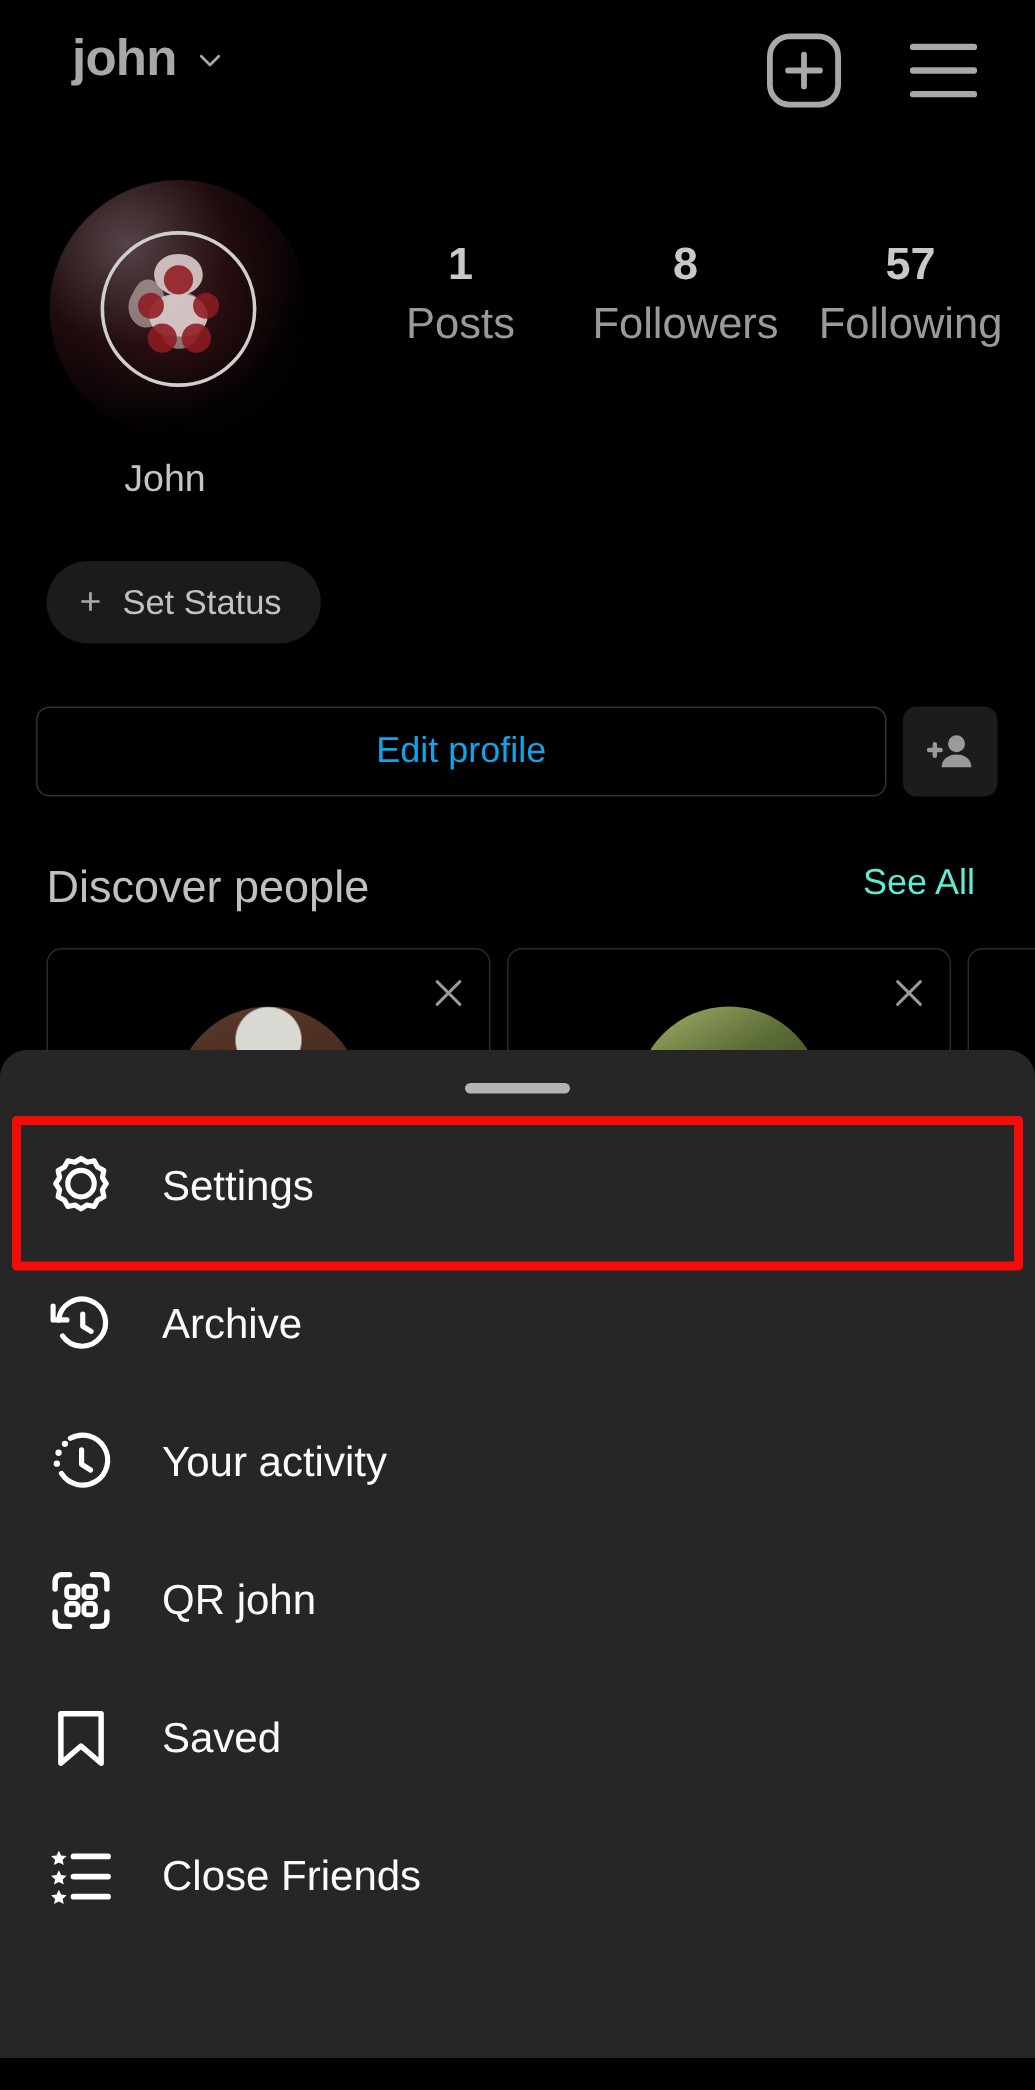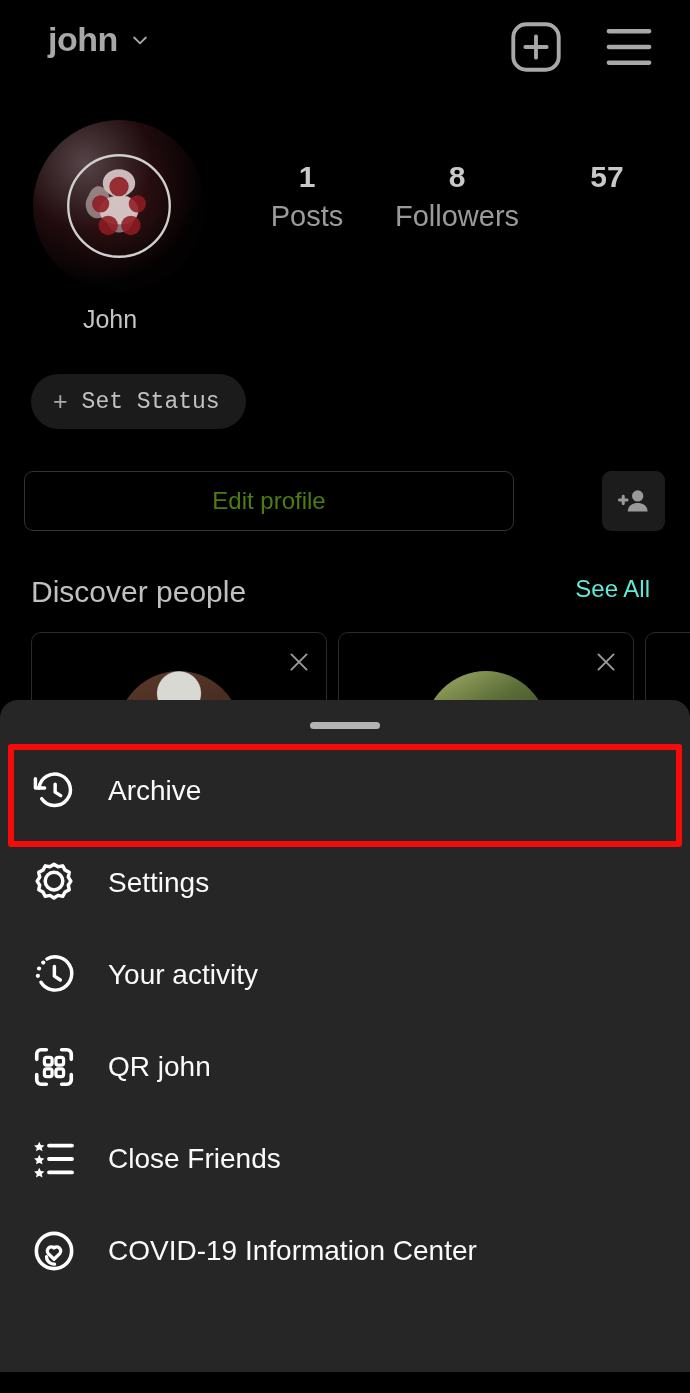--- a/index.html
+++ b/index.html
@@ -45,27 +45,27 @@
 
   .fullname { position:absolute; left:0; top:305px; width:220px; text-align:center;
               font-size:25px; color:#c4c4c4; }
 
   .status-btn {
     position:absolute; left:31px; top:374px; height:55px;
     display:flex; align-items:center; gap:14px;
     padding:0 26px 0 22px; border-radius:28px; background:#1b1b1b;
   }
   .status-plus { font-size:25px; color:#a9a9a9; line-height:1; }
-  .status-txt { font-size:23px; color:#c2c2c2;font-family:Liberation Mono, monospace; }
+  .status-txt { font-size:23px; color:#c2c2c2; }
 
   .edit-profile {
-    position:absolute; left:24px; top:471px; width:490px; height:60px;
+    position:absolute; left:24px; top:471px; width:567px; height:60px;
     border:1px solid #333; border-radius:9px;
     display:flex; align-items:center; justify-content:center;
-    font-size:24px; color:#4d7c0f;
+    font-size:24px; color:#0ea5e9;
   }
   .add-person-btn {
     position:absolute; left:602px; top:471px; width:63px; height:60px;
     border-radius:9px; background:#1c1c1c;
     display:flex; align-items:center; justify-content:center;
   }
 
   .discover-row { position:absolute; left:0; top:575px; width:690px; height:40px; }
   .discover-lbl { position:absolute; left:31px; top:0; font-size:30px; color:#c0c0c0; }
   .see-all { position:absolute; right:40px; top:0; font-size:24px; color:#5eead4; }
@@ -160,20 +160,21 @@
     <div class="stat">
       <div class="stat-num">1</div>
       <div class="stat-lbl">Posts</div>
     </div>
     <div class="stat">
       <div class="stat-num">8</div>
       <div class="stat-lbl">Followers</div>
     </div>
     <div class="stat">
       <div class="stat-num">57</div>
+      <div class="stat-lbl">Following</div>
     </div>
   </div>
 
   <div class="fullname">John</div>
 
   <div class="status-btn">
     <span class="status-plus">+</span>
     <span class="status-txt">Set Status</span>
   </div>
 
@@ -211,36 +212,36 @@
   </div>
 
   <div class="sheet">
     <div class="handle"></div>
 
     <div class="menu">
 
       <div class="menu-item">
         <span class="menu-icon">
           <svg viewBox="0 0 24 24" width="46" height="46">
+            <path d="M12 2.2l2.1 1.35 2.45-.5 1.2 2.2 2.2 1.2-.5 2.45L20.8 11l-1.35 2.1.5 2.45-2.2 1.2-1.2 2.2-2.45-.5L12 19.8l-2.1-1.35-2.45.5-1.2-2.2-2.2-1.2.5-2.45L3.2 11l1.35-2.1-.5-2.45 2.2-1.2 1.2-2.2 2.45.5z" fill="none" stroke="#fff" stroke-width="1.8" stroke-linejoin="round"></path>
+            <circle cx="12" cy="11" r="4.6" fill="none" stroke="#fff" stroke-width="1.8"></circle>
+          </svg>
+        </span>
+        <span class="menu-label">Settings</span>
+      </div>
+
+      <div class="menu-item">
+        <span class="menu-icon">
+          <svg viewBox="0 0 24 24" width="46" height="46">
             <path d="M4.2 10.5A8.2 8.2 0 1 1 5.6 16" fill="none" stroke="#fff" stroke-width="1.8" stroke-linecap="round"></path>
             <path d="M2.3 5.6v4.8h4.8" fill="none" stroke="#fff" stroke-width="1.8" stroke-linecap="round" stroke-linejoin="round"></path>
             <path d="M12.6 8.4v4.2l2.9 1.8" fill="none" stroke="#fff" stroke-width="1.8" stroke-linecap="round" stroke-linejoin="round"></path>
           </svg>
         </span>
         <span class="menu-label">Archive</span>
-      </div>
-
-      <div class="menu-item">
-        <span class="menu-icon">
-          <svg viewBox="0 0 24 24" width="46" height="46">
-            <path d="M12 2.2l2.1 1.35 2.45-.5 1.2 2.2 2.2 1.2-.5 2.45L20.8 11l-1.35 2.1.5 2.45-2.2 1.2-1.2 2.2-2.45-.5L12 19.8l-2.1-1.35-2.45.5-1.2-2.2-2.2-1.2.5-2.45L3.2 11l1.35-2.1-.5-2.45 2.2-1.2 1.2-2.2 2.45.5z" fill="none" stroke="#fff" stroke-width="1.8" stroke-linejoin="round"></path>
-            <circle cx="12" cy="11" r="4.6" fill="none" stroke="#fff" stroke-width="1.8"></circle>
-          </svg>
-        </span>
-        <span class="menu-label">Settings</span>
       </div>
 
       <div class="menu-item">
         <span class="menu-icon">
           <svg viewBox="0 0 24 24" width="46" height="46">
             <path d="M8.3 3.6a8.7 8.7 0 1 1-3.1 12.2" fill="none" stroke="#fff" stroke-width="1.8" stroke-linecap="round"></path>
             <circle cx="3.6" cy="12.4" r="1.1" fill="#fff"></circle>
             <circle cx="4.2" cy="8.6" r="1.1" fill="#fff"></circle>
             <circle cx="6.4" cy="5.5" r="1.1" fill="#fff"></circle>
             <path d="M12.2 7.6v5l3.1 2" fill="none" stroke="#fff" stroke-width="1.8" stroke-linecap="round" stroke-linejoin="round"></path>
@@ -255,45 +256,43 @@
             <path d="M3 8V5.2A2.2 2.2 0 0 1 5.2 3H8M16 3h2.8A2.2 2.2 0 0 1 21 5.2V8M21 16v2.8a2.2 2.2 0 0 1-2.2 2.2H16M8 21H5.2A2.2 2.2 0 0 1 3 18.8V16" fill="none" stroke="#fff" stroke-width="1.9" stroke-linecap="round"></path>
             <rect x="7" y="7" width="4" height="4" rx="1.2" fill="none" stroke="#fff" stroke-width="1.7"></rect>
             <rect x="13" y="7" width="4" height="4" rx="1.2" fill="none" stroke="#fff" stroke-width="1.7"></rect>
             <rect x="7" y="13" width="4" height="4" rx="1.2" fill="none" stroke="#fff" stroke-width="1.7"></rect>
             <rect x="13" y="13" width="4" height="4" rx="1.2" fill="none" stroke="#fff" stroke-width="1.7"></rect>
           </svg>
         </span>
         <span class="menu-label">QR john</span>
       </div>
 
+      <div class="menu-item">
+        <span class="menu-icon">
+          <svg viewBox="0 0 24 24" width="46" height="46">
+            <path d="M5 3.4h14v17.2l-7-6-7 6z" fill="none" stroke="#fff" stroke-width="1.9" stroke-linejoin="round"></path>
+          </svg>
+        </span>
+        <span class="menu-label">Saved</span>
+      </div>
 
       <div class="menu-item">
         <span class="menu-icon">
           <svg viewBox="0 0 24 24" width="46" height="46">
             <g fill="#fff">
               <path d="M4.3 3l.8 1.7 1.9.2-1.4 1.3.4 1.8L4.3 7.1 2.6 8l.4-1.8L1.6 4.9l1.9-.2z"></path>
               <path d="M4.3 9.8l.8 1.7 1.9.2-1.4 1.3.4 1.8-1.7-.9-1.7.9.4-1.8-1.4-1.3 1.9-.2z"></path>
               <path d="M4.3 16.6l.8 1.7 1.9.2-1.4 1.3.4 1.8-1.7-.9-1.7.9.4-1.8-1.4-1.3 1.9-.2z"></path>
             </g>
             <path d="M9.4 5h12M9.4 12h12M9.4 19h12" stroke="#fff" stroke-width="2" stroke-linecap="round"></path>
           </svg>
         </span>
         <span class="menu-label">Close Friends</span>
       </div>
 
-      <div class="menu-item">
-        <span class="menu-icon">
-          <svg viewBox="0 0 24 24" width="46" height="46">
-            <circle cx="12" cy="12" r="9.2" fill="none" stroke="#fff" stroke-width="1.9"></circle>
-            <path d="M12 16.3l-3.1-3.1a2.1 2.1 0 0 1 3.1-2.8 2.1 2.1 0 0 1 3.1 2.8z" fill="none" stroke="#fff" stroke-width="1.7" stroke-linejoin="round"></path>
-            <path d="M8.1 14.9c0 2.6 2.2 4 4.2 4" fill="none" stroke="#fff" stroke-width="1.7" stroke-linecap="round"></path>
-          </svg>
-        </span>
-        <span class="menu-label">COVID-19 Information Center</span>
-      </div>
 
     </div>
   </div>
 
   <div class="highlight"></div>
   <div class="bottom-bar"></div>
 
 </div>
 
 </body></html>

